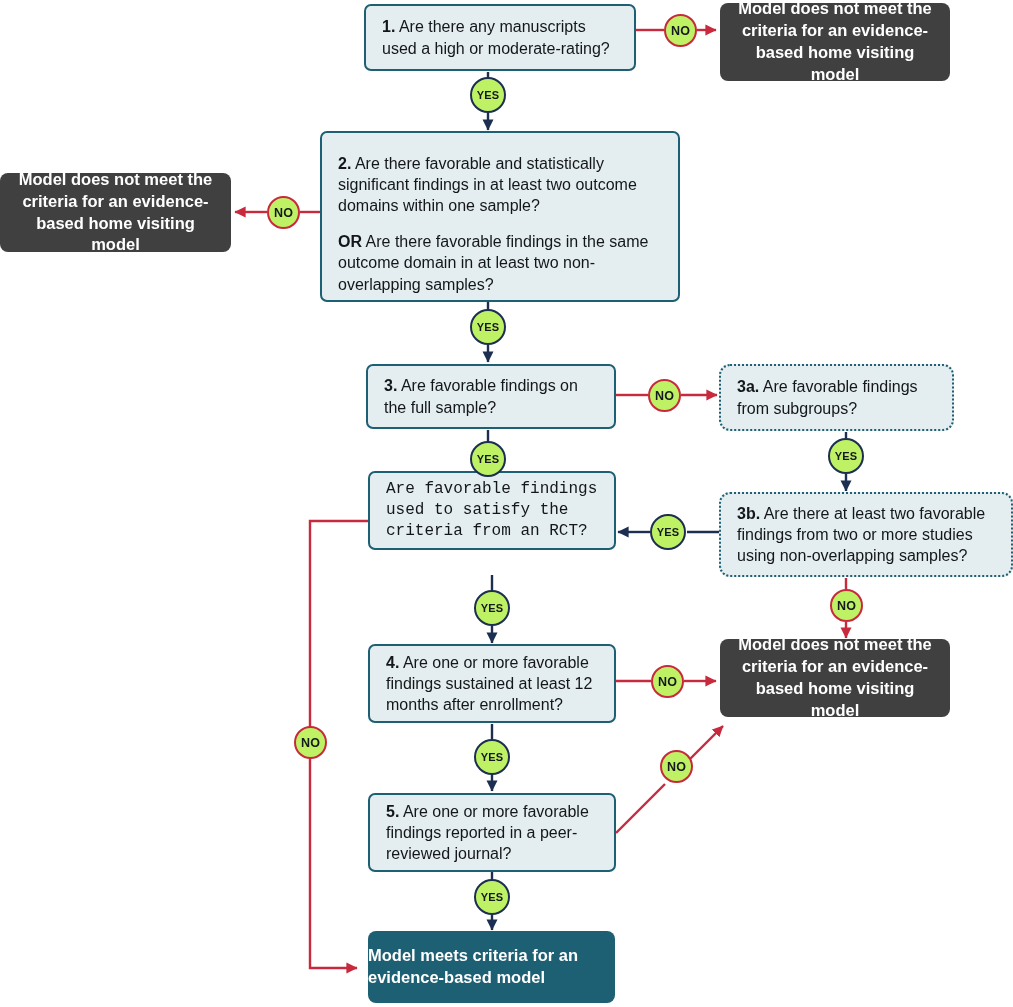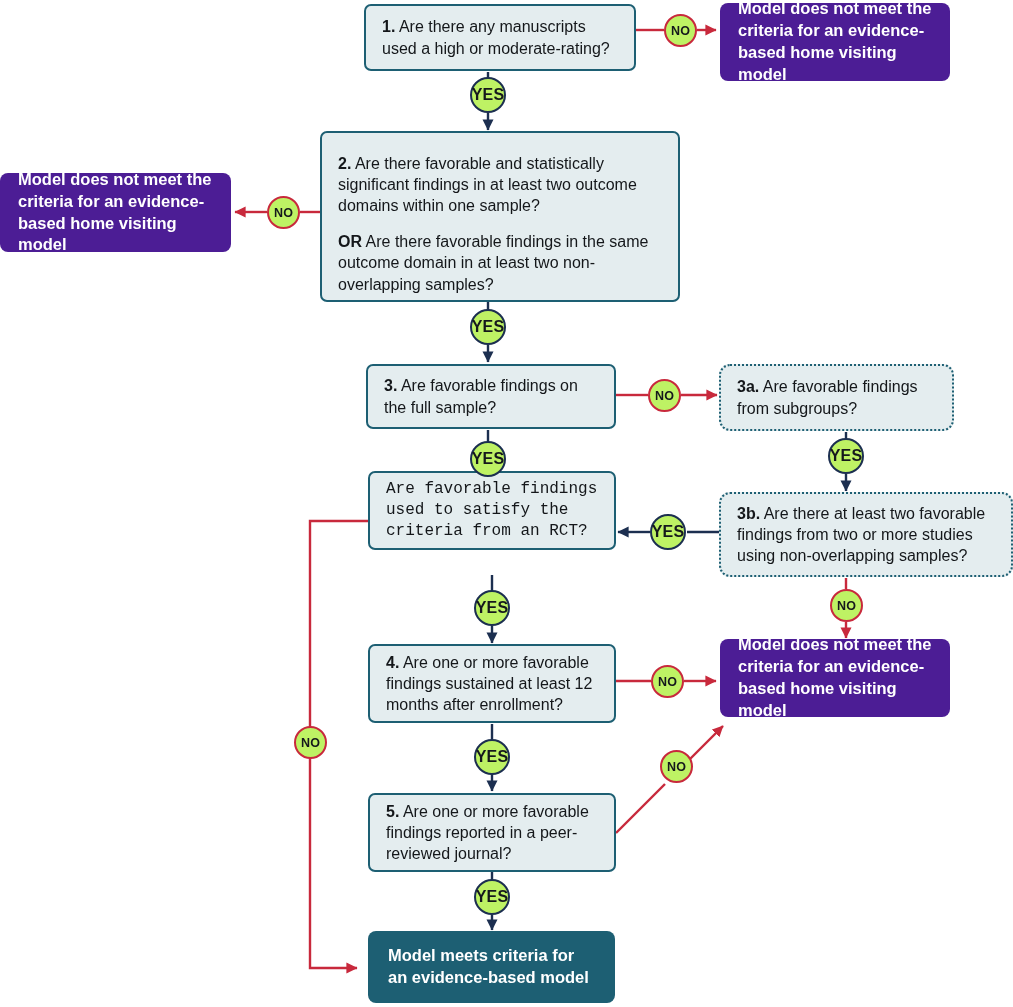--- a/index.html
+++ b/index.html
@@ -34,31 +34,32 @@
     border-radius:7px;
     padding:12px 16px;
     color:#14171a;
     font-size:16px;
   }
   .q-box.dotted{
     border:2.5px dotted #1d5f73;
     border-radius:11px;
   }
   .fail-box{
-    background:#4c1d95;
+    background:#404040;
     border-radius:8px;
     padding:12px 18px;
     color:#ffffff;
     font-size:16.5px;
     font-weight:700;
+    text-align:center;
   }
   .pass-box{
     background:#1d5f73;
     border-radius:8px;
-    padding:12px 20px;
+    padding:12px 0;
     color:#ffffff;
     font-size:16.5px;
     font-weight:700;
   }
   .num{font-weight:700;}
 
   
   .badge{
     position:absolute;
     box-sizing:border-box;
@@ -68,21 +69,21 @@
     align-items:center;
     justify-content:center;
     font-weight:700;
     letter-spacing:.2px;
     color:#15181c;
     z-index:5;
   }
   .badge.yes{
     width:36px;height:36px;
     border:2px solid #1c2f50;
-    font-size:16px;
+    font-size:11px;
   }
   .badge.no{
     width:33px;height:33px;
     border:2px solid #c8293c;
     font-size:12.5px;
   }
 </style>
 </head>
 <body>
 

